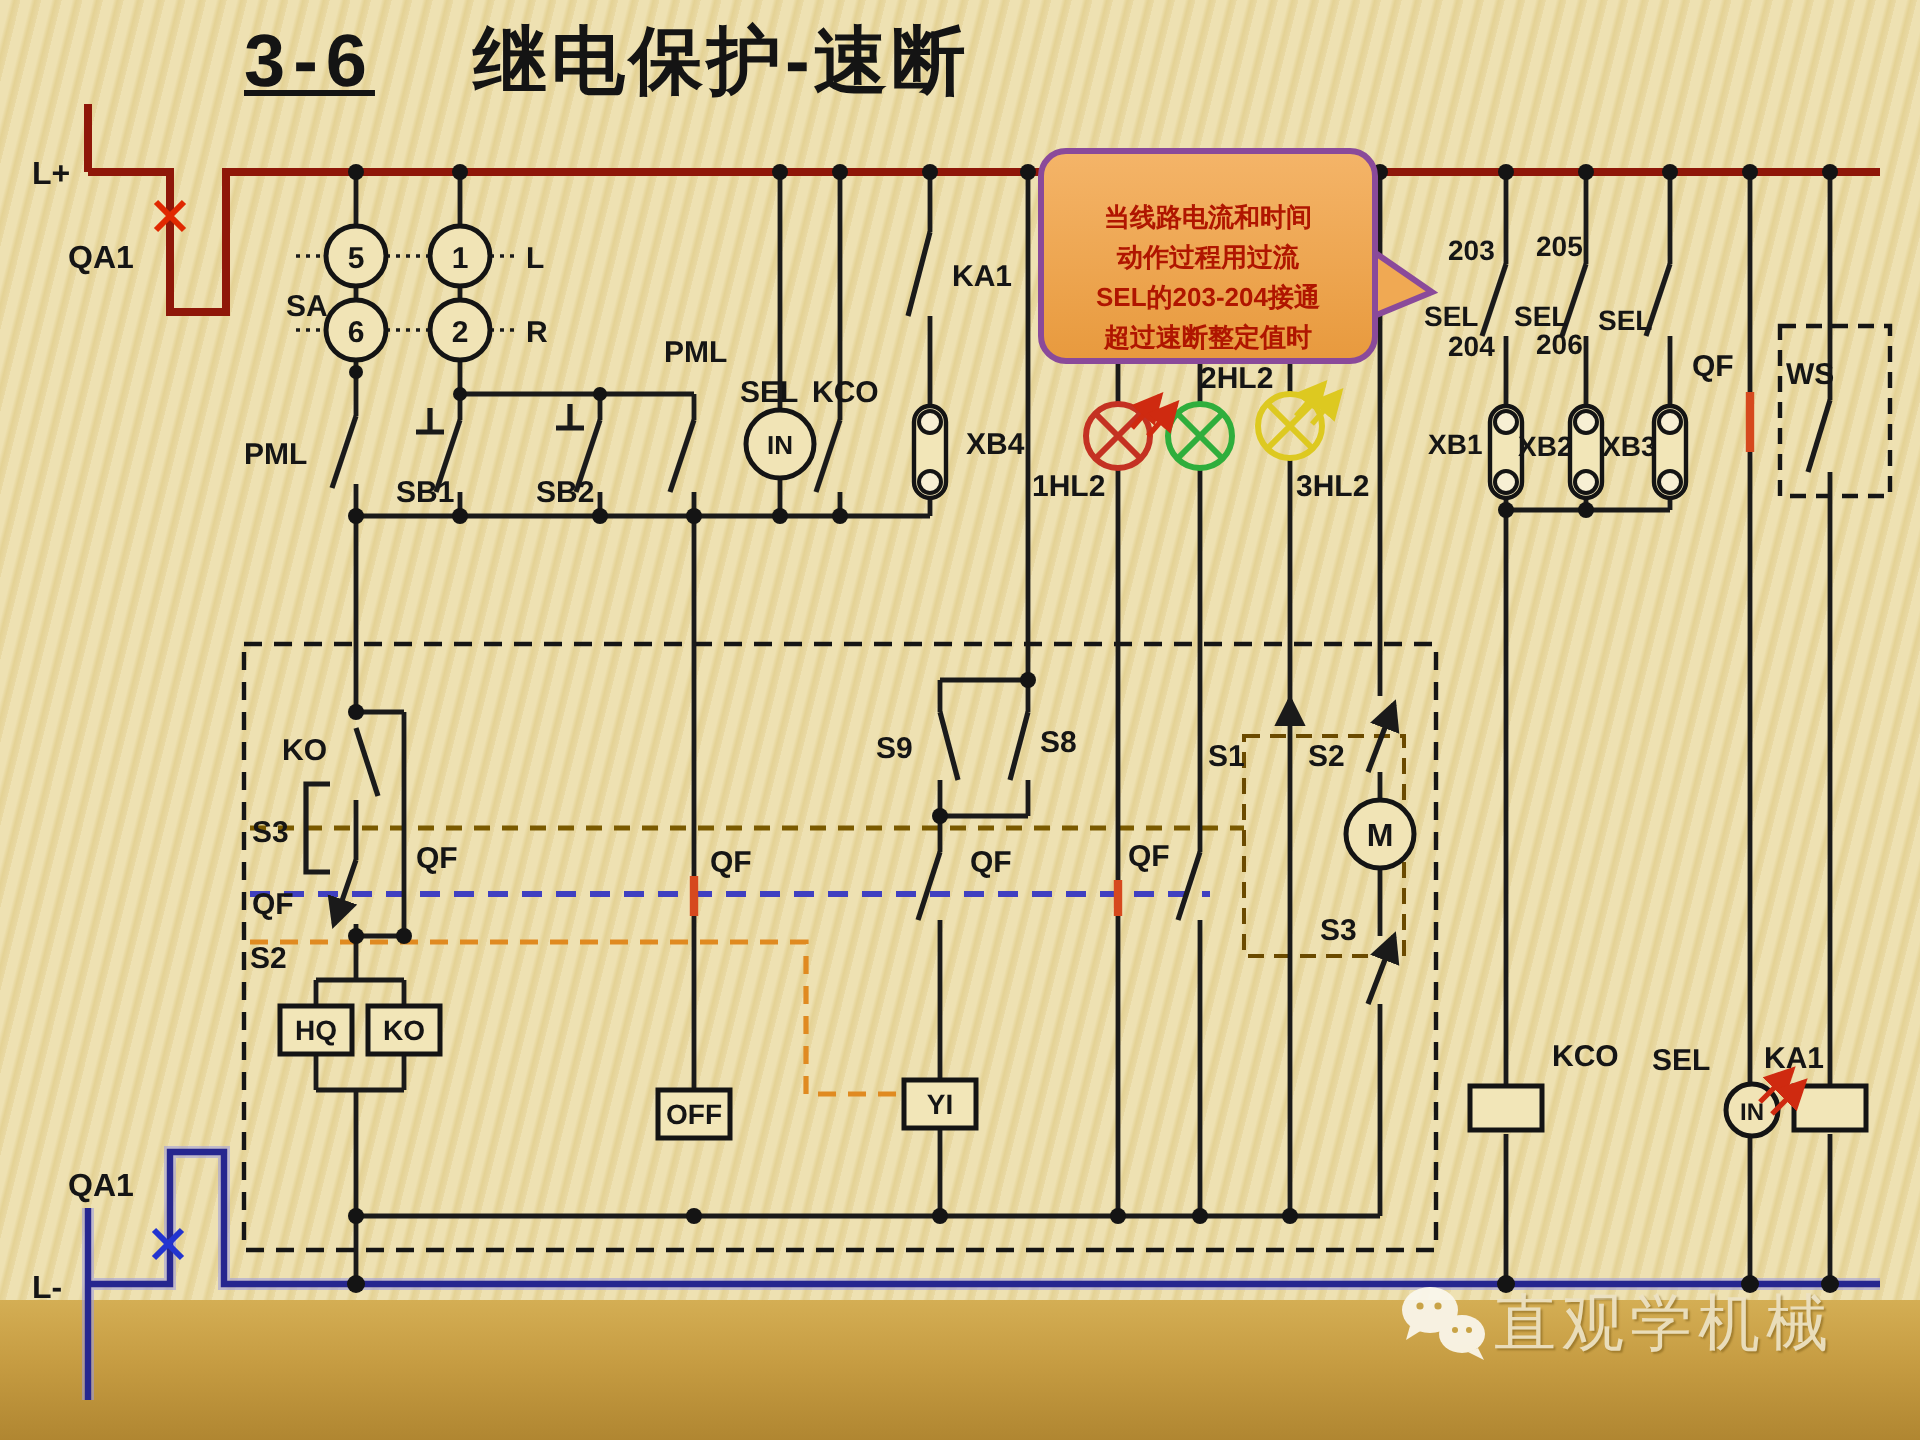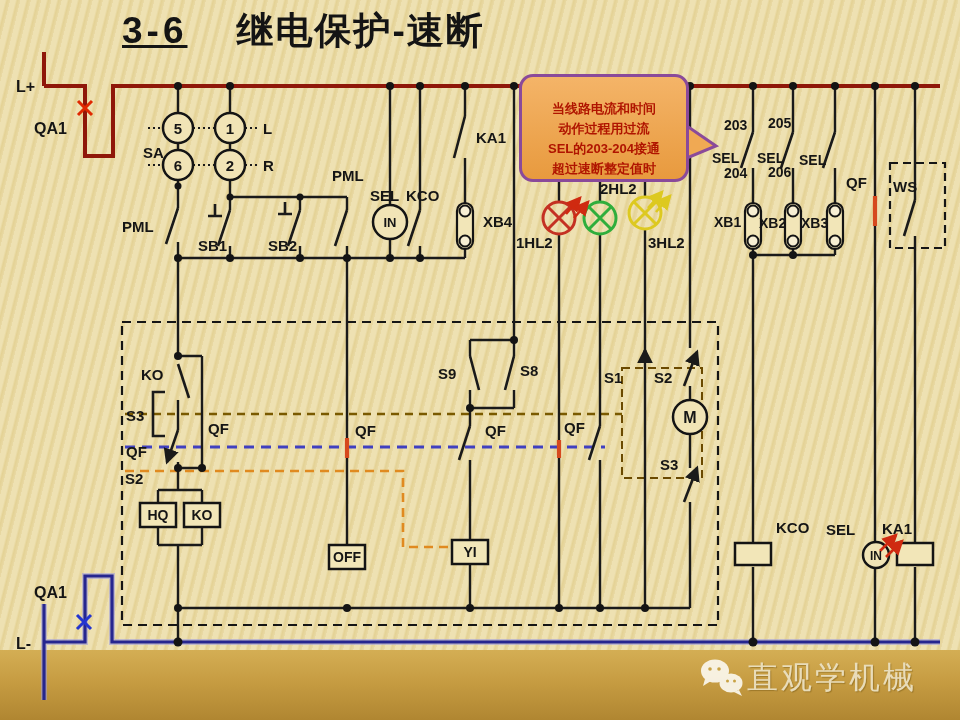--- a/index.html
+++ b/index.html
@@ -11,21 +11,21 @@
     background:linear-gradient(180deg,#d4ae54 0%,#c69c42 45%,#b08631 100%);}
   #schematic{position:absolute;left:0;top:0;z-index:1;}
   #page-title{position:absolute;left:122px;top:6px;z-index:3;font-size:37px;font-weight:bold;
     color:#141414;letter-spacing:2px;white-space:nowrap;}
   #page-title .num{margin-right:49px;letter-spacing:4px;text-decoration:underline;}
   #callout{position:absolute;left:519px;top:74px;width:170px;height:108px;z-index:2;
     box-sizing:border-box;border:3px solid #8a4a9a;border-radius:14px;
     background:linear-gradient(180deg,#f4b468,#e89a3e);
     display:flex;flex-direction:column;justify-content:flex-end;align-items:center;}
   #callout .cl{font-size:13px;line-height:20px;font-weight:bold;color:#b01500;white-space:nowrap;}
-  #watermark{position:absolute;left:695px;top:656px;z-index:4;display:flex;align-items:center;opacity:.92;}
+  #watermark{position:absolute;left:695px;top:640px;z-index:4;display:flex;align-items:center;opacity:.92;}
   #watermark .wm-text{font-size:31px;color:#ece2c4;letter-spacing:3px;
     text-shadow:1px 1px 1px rgba(120,90,20,.55);}
   .lbl{font-family:"Liberation Sans",sans-serif;font-weight:bold;fill:#151515;}
   text{user-select:none;}
 </style>
 </head>
 <body>
 
 <div id="stage">
   <div id="band"></div>

